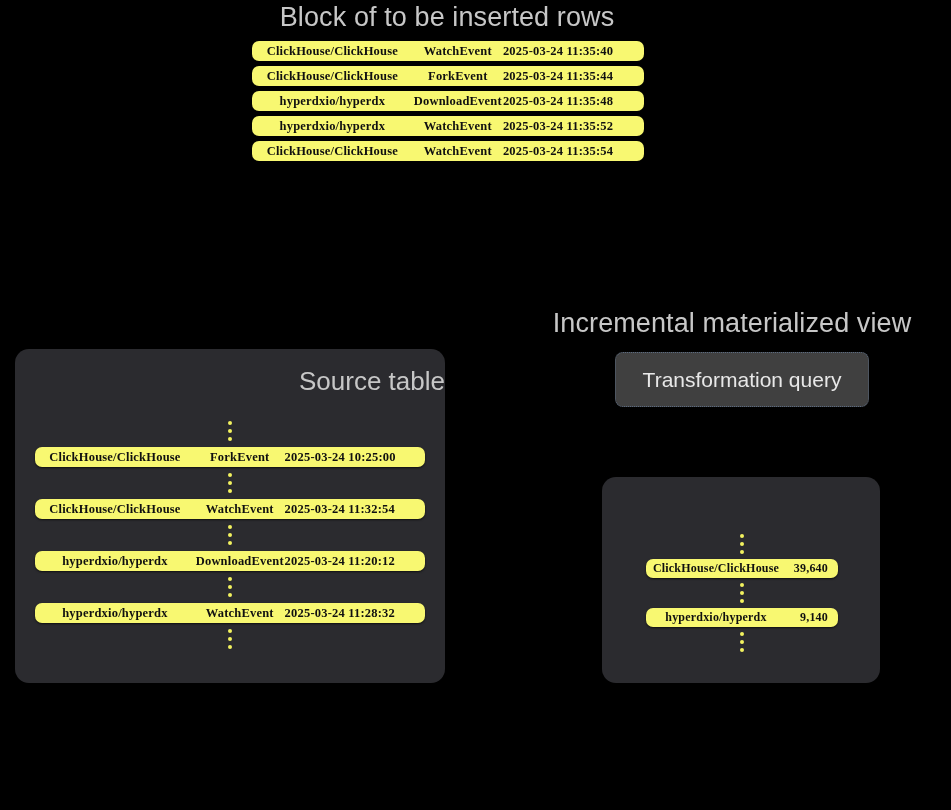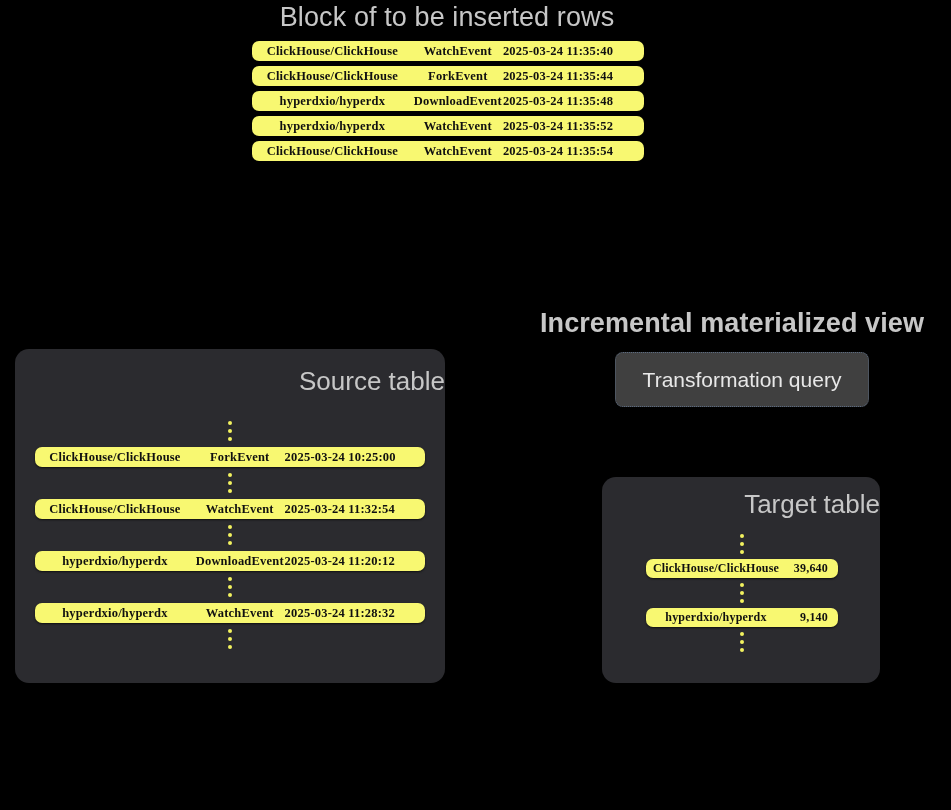--- a/index.html
+++ b/index.html
@@ -35,21 +35,20 @@
     top: 2px;
     width: 894px;
     text-align: center;
   }
 
   #imv-title {
     left: 527px;
     top: 308px;
     width: 410px;
     text-align: center;
-    font-weight: bold;
   }
 
   .panel-title {
     color: #c7c7c7;
     font-size: 26px;
     font-weight: 400;
     text-align: right;
     font-family: "Liberation Sans", sans-serif;
     line-height: 1;
   }
@@ -260,21 +259,20 @@
           <span></span>
         </div>
       </div>
   </div>
 
   <div class="heading" id="imv-title">Incremental materialized view</div>
 
   <div id="transformation-query">Transformation query</div>
 
   <div class="panel" id="target-panel">
-    <div class="panel-title">Target table</div>
     <div id="target-body">
         <div class="dots">
           <span></span>
           <span></span>
           <span></span>
         </div>
         <div class="row">
           <span class="t-repo">ClickHouse/ClickHouse</span>
           <span class="t-val">39,640</span>
         </div>

